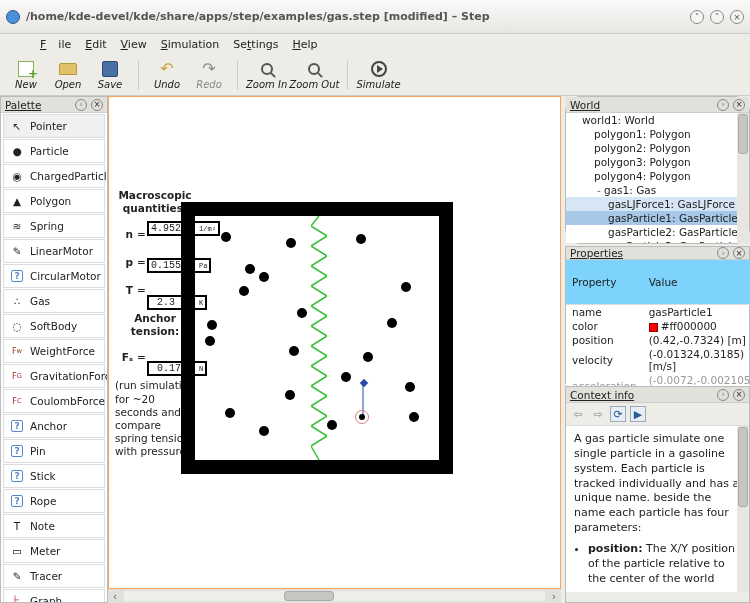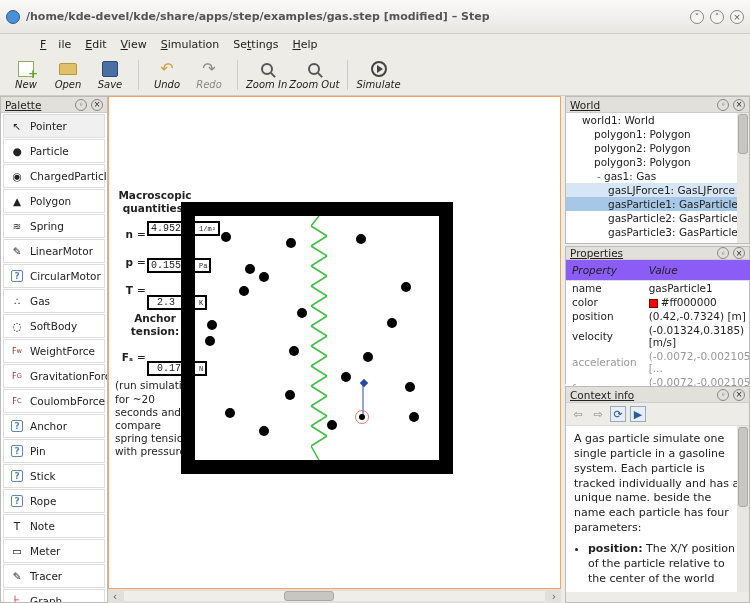--- a/index.html
+++ b/index.html
@@ -97,21 +97,21 @@
   .tree-item { padding:1px 4px; padding-left:18px; white-space:nowrap;}
   .tree-item.l1 { padding-left:6px;}
   .tree-item.l2 { padding-left:28px;}
   .tree-item.l3 { padding-left:42px;}
   .tree-item.sel { background:#a7c7e7; }
   .tree-item.hint { background:#d6e6f5; }
   .expander { display:inline-block; width:10px; text-align:center; color:#666;}
 
   .props-body { background:#fff; font-size:10.5px;}
   .props-body table { width:100%; border-collapse:collapse;}
-  .props-body th { text-align:left; font-weight:normal; background:#8b5cf6; border-bottom:1px solid #ddd; padding:4px 6px;font-style:italic;}
+  .props-body th { text-align:left; font-weight:normal; background:#7dd3fc; border-bottom:1px solid #ddd; padding:16px 6px;}
   .props-body td { padding:1px 6px;}
   .grey { color:#999;}
   .clr-swatch { display:inline-block; width:9px; height:9px; background:#ff0000; border:1px solid #800; margin-right:3px; vertical-align:middle;}
 
   .ctx-toolbar { display:flex; gap:4px; padding:3px 4px; background:#eeece7; border-bottom:1px solid #ddd;}
   .ctx-toolbar .cbtn { width:16px; height:16px; border:1px solid transparent; display:flex; align-items:center; justify-content:center; font-size:11px; color:#888;}
   .ctx-toolbar .cbtn.active { border:1px solid #9ab; background:#e8eef5; color:#2a5c9a;}
   .ctx-body { background:#fff; padding:6px 8px; font-size:11px; line-height:1.35; overflow:hidden; position:relative;}
   .ctx-body ul { margin:6px 0 0 14px; padding:0;}
   .q { display:inline-block; width:12px;height:12px;border:1px solid #5a85c8; color:#5a85c8; border-radius:2px; text-align:center; line-height:10px; font-size:9px; font-weight:bold;}
@@ -365,31 +365,32 @@
       <div class="arrow">‹</div>
       <div class="track">
           <div class="thumb"></div>
         </div>
       <div class="arrow">›</div>
     </div>
   </div>
 
   <div class="right">
 
-    <div class="panel" style="height:148px;">
+    <div class="panel" style="height:148px;border-radius:15px;">
       <div class="panel-hdr">
         <span class="title">World</span>
         <div class="circ">◦</div>
         <div class="circ">×</div>
       </div>
       <div class="world-body">
         <div class="tree-item l1"><span class="expander"></span><span>world1: World</span></div>
         <div class="tree-item l2">polygon1: Polygon</div>
         <div class="tree-item l2">polygon2: Polygon</div>
         <div class="tree-item l2">polygon3: Polygon</div>
+        <div class="tree-item l2">polygon4: Polygon</div>
         <div class="tree-item l2"><span class="expander">-</span><span>gas1: Gas</span></div>
         <div class="tree-item l3 hint">gasLJForce1: GasLJForce</div>
         <div class="tree-item l3 sel">gasParticle1: GasParticle</div>
         <div class="tree-item l3">gasParticle2: GasParticle</div>
         <div class="tree-item l3">gasParticle3: GasParticle</div>
         <div class="scrollbar-v">
             <div class="vthumb"></div>
           </div>
       </div>
     </div>

